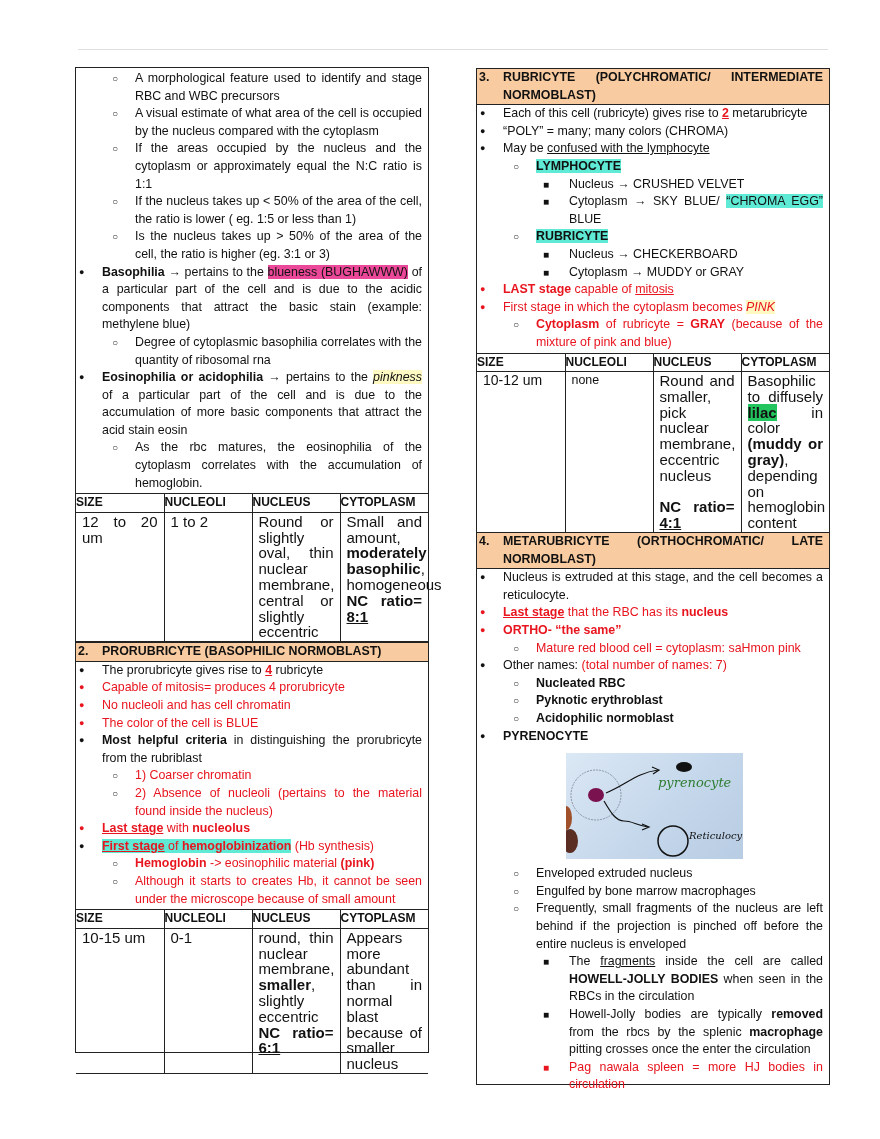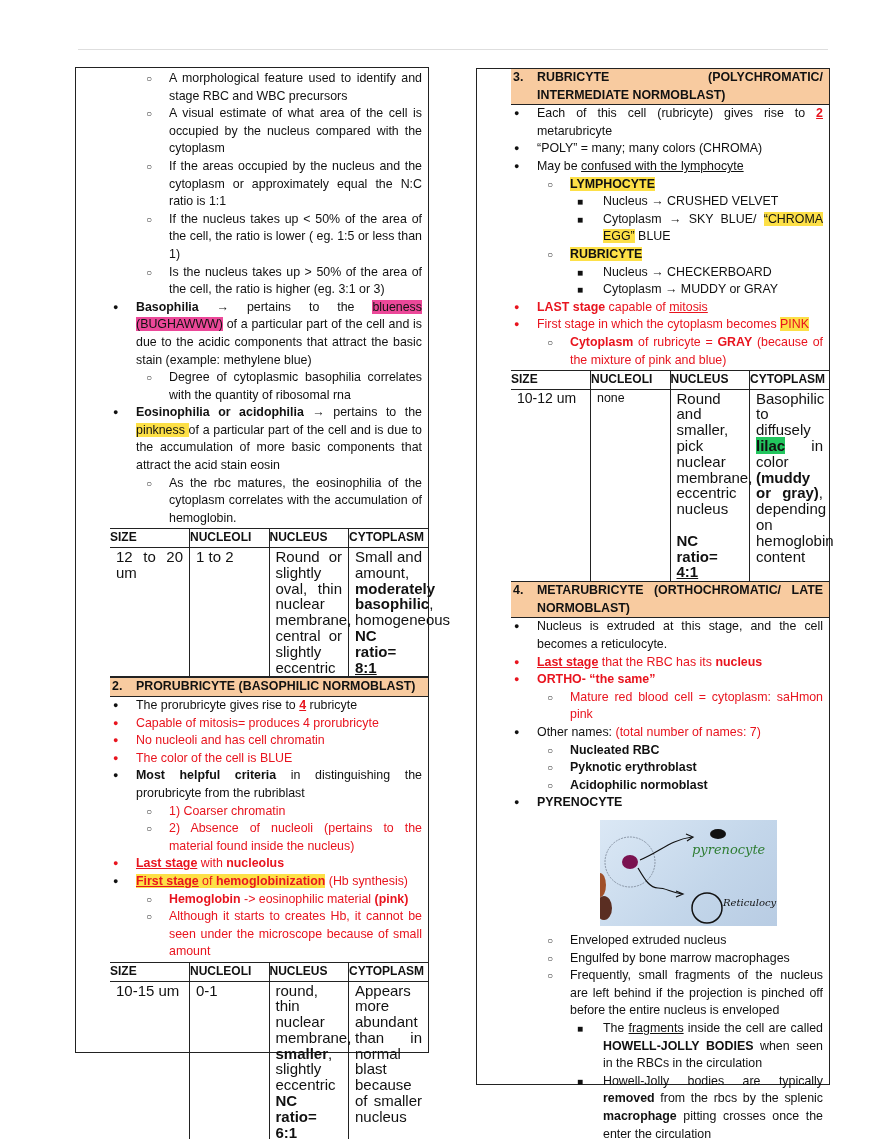--- a/index.html
+++ b/index.html
@@ -2,36 +2,36 @@
 <html><head>
 <meta charset="utf-8">
 <style>
   html, body { margin: 0; padding: 0; background: #ffffff; }
   body { width: 880px; height: 1139px; position: relative; overflow: hidden;
          font-family: "Liberation Sans", sans-serif; color: #111; }
   .topline { position: absolute; left: 78px; top: 49px; width: 750px; height: 1px; background: #dedede; }
   .col { position: absolute; border: 1.5px solid #222; box-sizing: border-box; background: #fff; }
   #left { left: 75px; top: 67px; width: 354px; height: 986px; }
   #right { left: 476px; top: 68px; width: 354px; height: 1017px; }
-  .txt { font-size: 12.4px; line-height: 17.6px; padding-left: 34px; }
+  .txt { font-size: 12.4px; line-height: 17.6px; }
   ul { margin: 0; padding: 0; list-style: none; }
   li { position: relative; text-align: justify; }
   .l1 { padding-left: 26px; padding-right: 6px; }
   .l1::before { content: "\25CF"; position: absolute; left: 3px; top: 0; font-size: 9px; }
   .l2 { padding-left: 59px; padding-right: 6px; }
   .l2::before { content: "\25CB"; position: absolute; left: 36px; top: 0; font-size: 10px; color: #333; }
   .l3 { padding-left: 92px; padding-right: 6px; }
   .l3::before { content: "\25A0"; position: absolute; left: 66px; top: 0; font-size: 10px; }
   .red { color: #e8141e; }
   .red.l1::before, .red.l3::before { color: #e8141e; }
   b { font-weight: bold; }
   .u { text-decoration: underline; }
   .hl-blue { background: #ec4899; }
-  .hl-pink { background: #fde047; }
-  .hl-yellow { background: #fde047; }
+  .hl-pink { background: #fef9c3; font-style: italic; }
+  .hl-yellow { background: #5eead4; }
   .hl-lilac { background: #22c55e; }
   .sec-head { background: #f8cba0; border-top: 1px solid #222; border-bottom: 1px solid #222;
               font-weight: bold; font-size: 12.4px; line-height: 17.6px; padding: 0 6px 0 26px; position: relative; text-align: justify; text-align-last: left; }
   .sec-head .num { position: absolute; left: 2px; top: 0; }
   table { border-collapse: collapse; width: 100%; table-layout: fixed; }
   th { font-weight: bold; font-size: 12px; border: 1px solid #222; height: 17px; text-align: left; padding: 0; }
   td { font-size: 15px; line-height: 15.8px; border: 1px solid #222; vertical-align: top; padding: 1px 6px 1px 6px; text-align: justify; }
   table tr:first-child th { border-top: 1px solid #222; }
   table th:first-child, table td:first-child { border-left: none; }
   table th:last-child, table td:last-child { border-right: none; }

